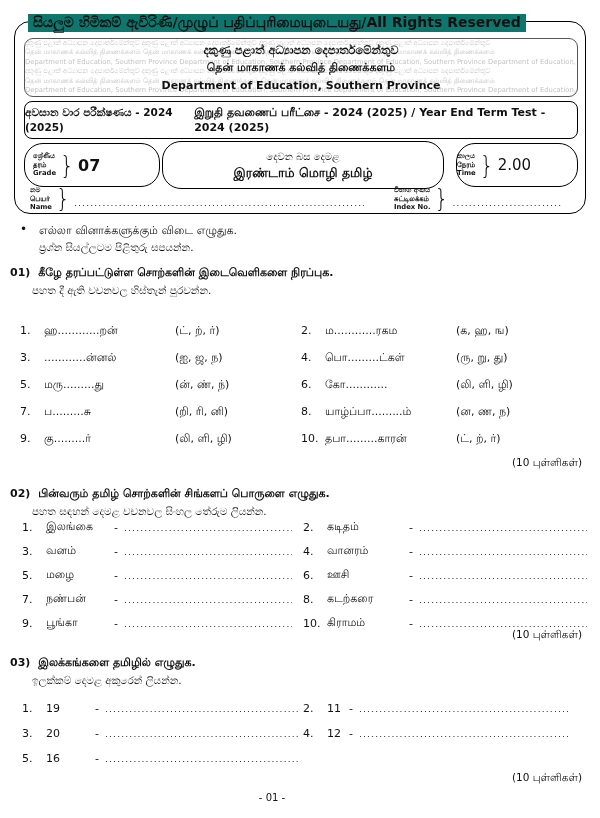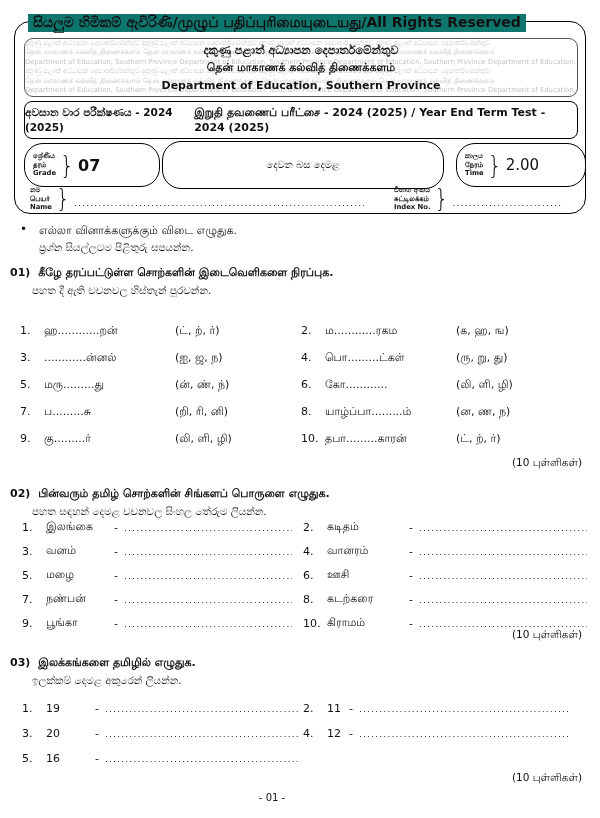--- a/index.html
+++ b/index.html
@@ -25,21 +25,21 @@
   
   .titlebox{top:101px;left:24px;width:552px;height:36px;border:1.4px solid #000;border-radius:8px;z-index:2;background:#fff;
             display:flex;flex-direction:row;justify-content:center;align-items:center;}
   .title1{font-size:10.5px;font-weight:bold;line-height:15px;}
   .title2{font-size:11px;font-weight:bold;line-height:15px;}
 
   
   .statbox{border:1.5px solid #000;border-radius:19px;z-index:2;background:#fff;display:flex;align-items:center;}
   .gradebox{top:143px;left:24px;width:126px;height:42px;padding-left:8px;}
   .subjbox{top:141px;left:162px;width:280px;height:46px;flex-direction:column;justify-content:center;}
-  .timebox{top:143px;left:456px;width:120px;height:42px;padding-left:8px;}
+  .timebox{top:143px;left:456px;width:120px;height:42px;}
   .lblstack{display:flex;flex-direction:column;font-size:6.8px;font-weight:bold;line-height:8.6px;}
   .brace{font-size:22px;font-weight:300;margin:0 4px;transform:scaleY(1.15);}
   .bigval{font-size:16px;font-weight:bold;}
   .timeval{font-size:15px;font-weight:normal;}
   .subj-si{font-size:10px;line-height:14px;}
   .subj-ta{font-size:12.5px;font-weight:bold;line-height:17px;}
 
   
   .fieldrow{z-index:2;display:flex;align-items:center;}
   .namerow{top:186px;left:30px;}
@@ -121,20 +121,21 @@
       <span>ශ්‍රේණිය</span>
       <span>தரம்</span>
       <span>Grade</span>
     </div>
     <span class="brace">}</span>
     <span class="bigval">07</span>
   </div>
 
   <div class="abs statbox subjbox">
     <div class="subj-si">දෙවන බස දෙමළ</div>
+    <div class="subj-ta">இரண்டாம் மொழி தமிழ்</div>
   </div>
 
   <div class="abs statbox timebox">
     <div class="lblstack">
       <span>කාලය</span>
       <span>நேரம்</span>
       <span>Time</span>
     </div>
     <span class="brace">}</span>
     <span class="timeval">2.00</span>

